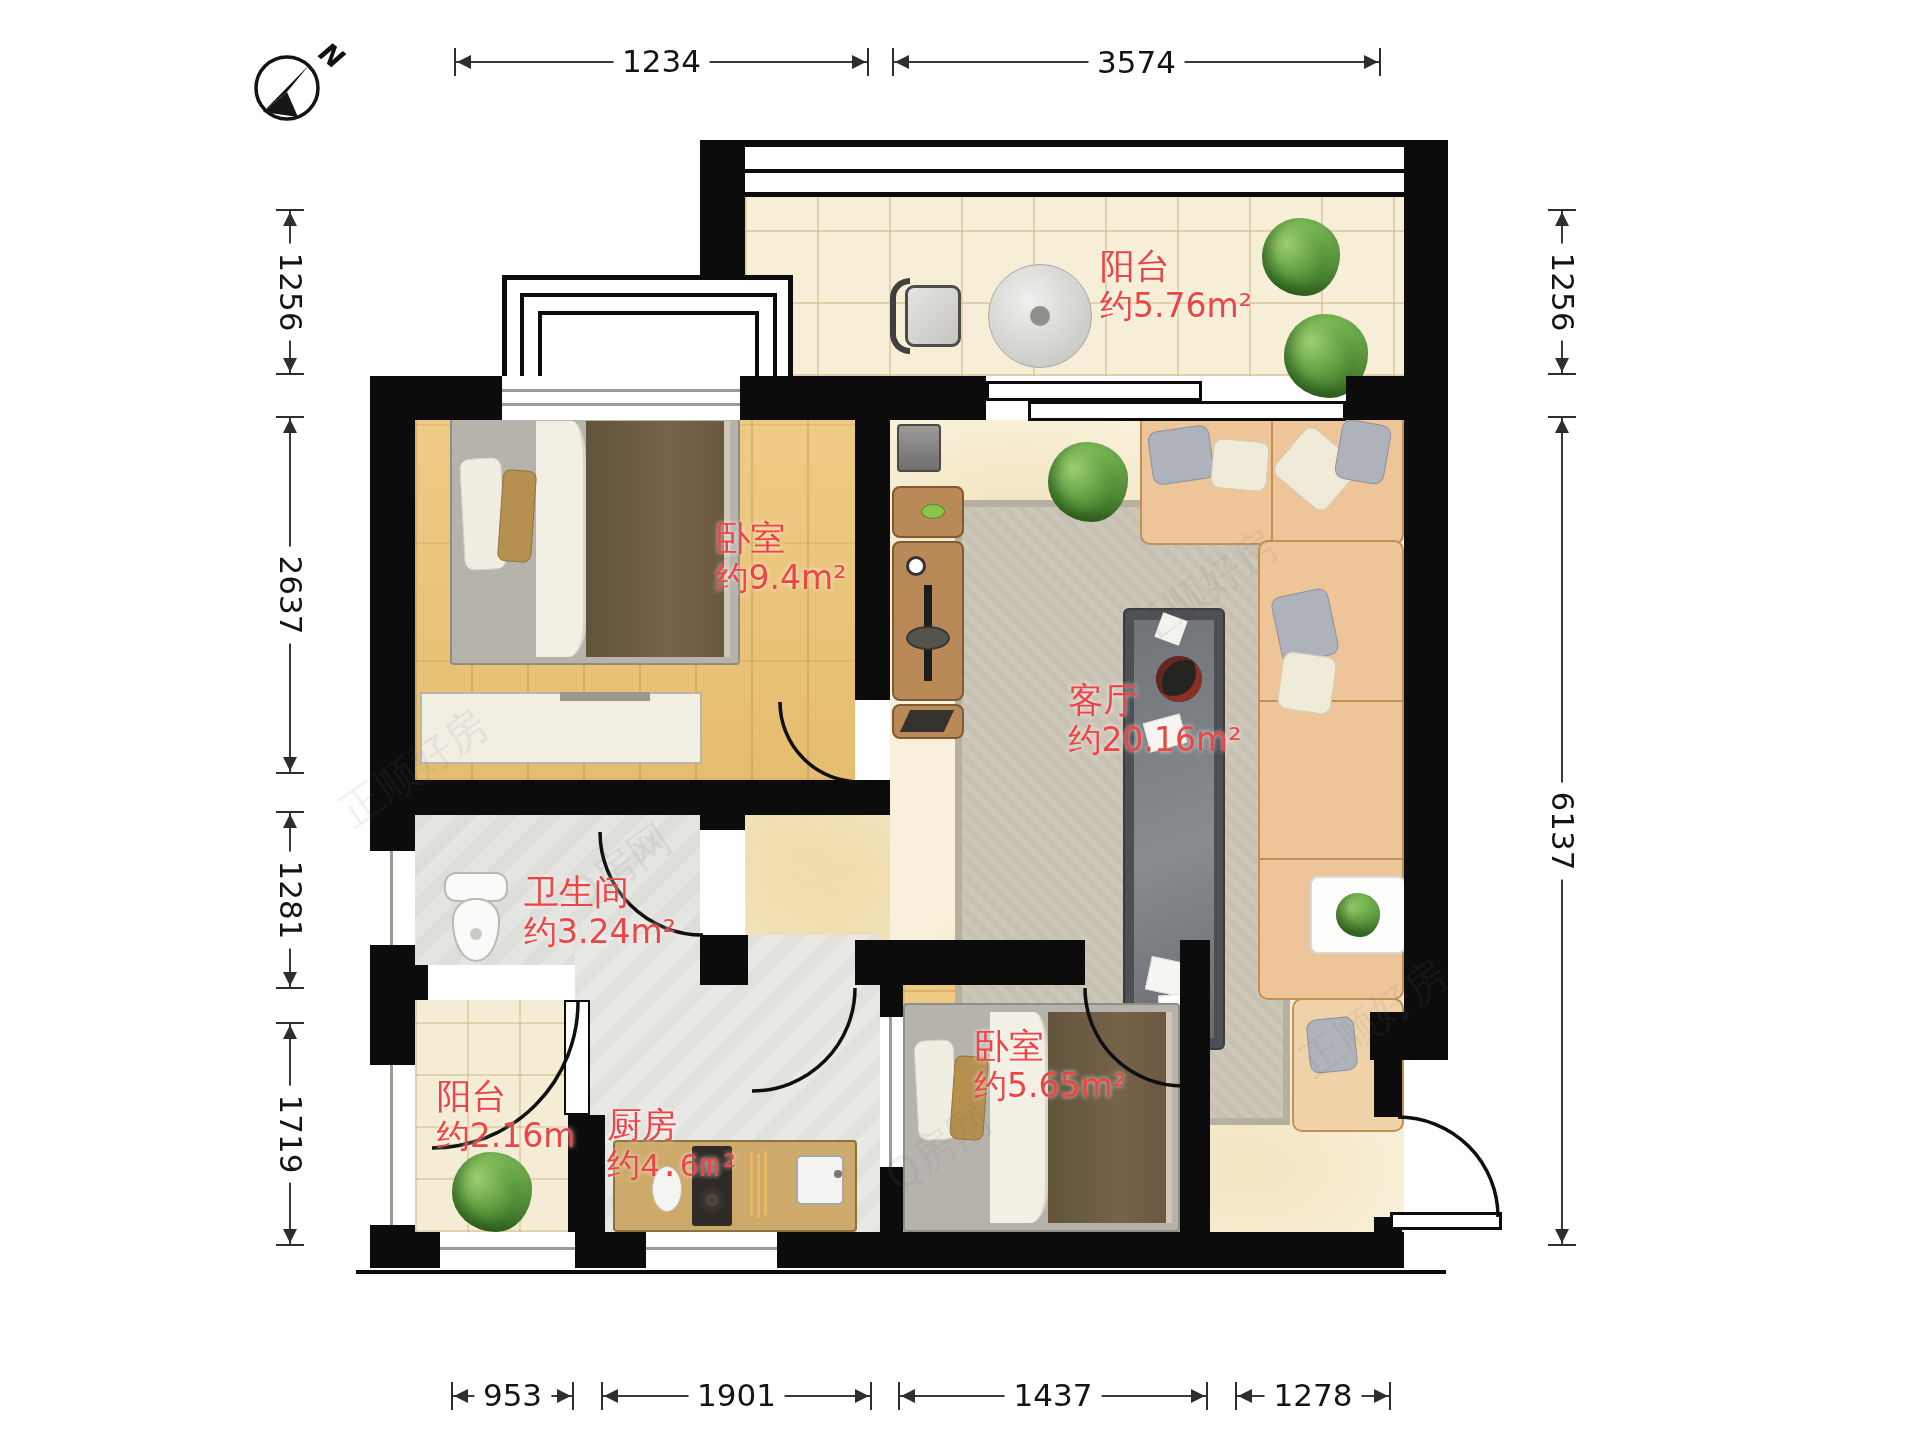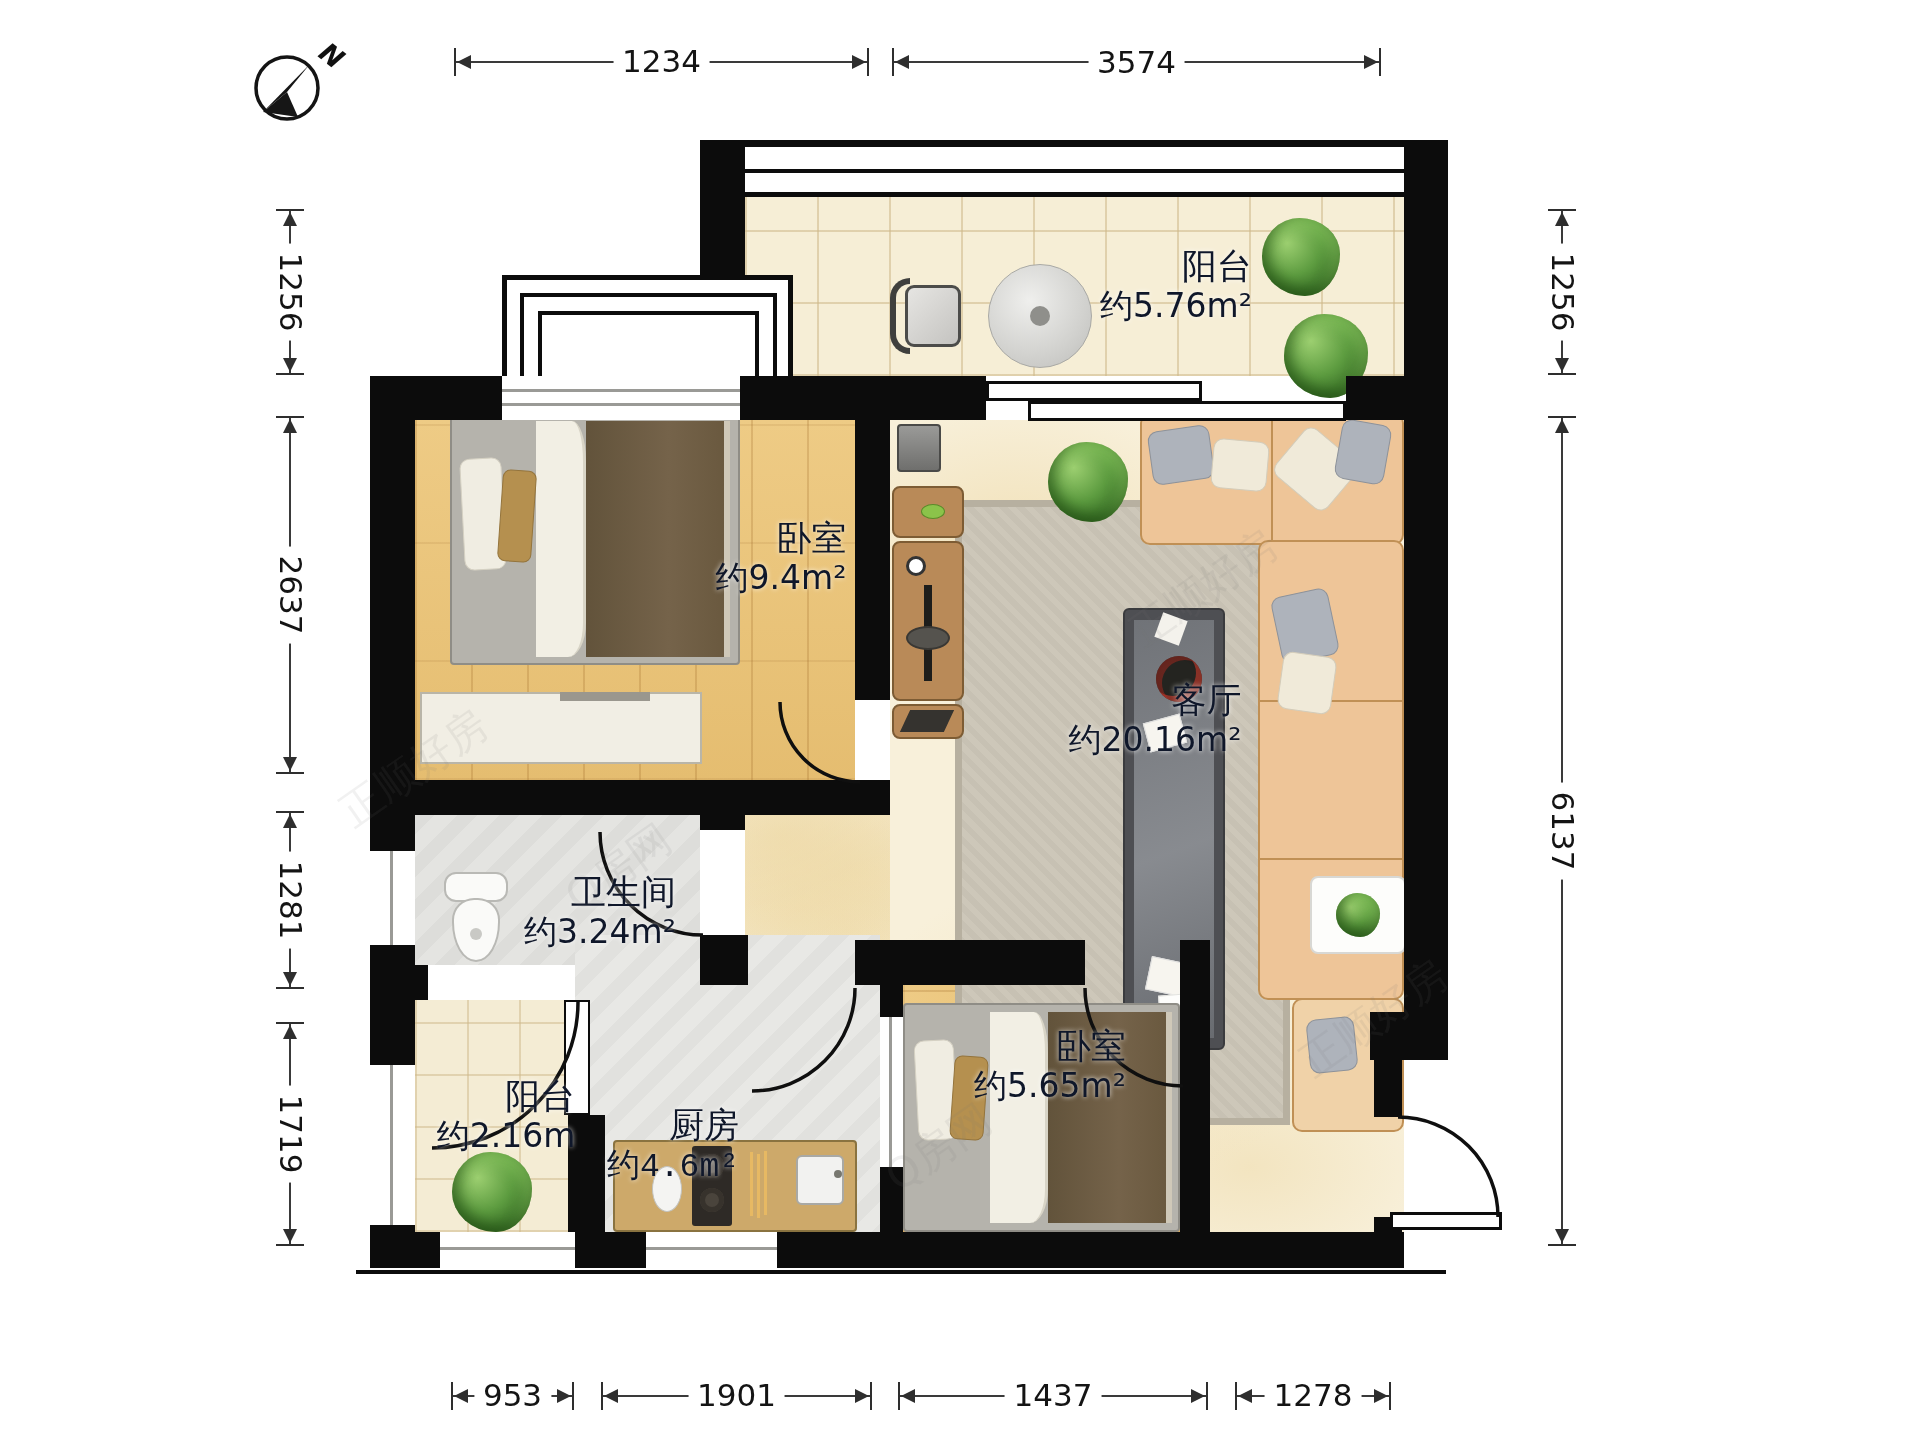--- a/index.html
+++ b/index.html
@@ -68,22 +68,22 @@
   .cushion-g { background:#aeb3bb; border:1px solid #8d929a; border-radius:10px; }
   .cushion-w { background:#f0ead9; border:1px solid #d3ccba; border-radius:10px; }
   .plant {
     border-radius:48% 52% 45% 55% / 50% 46% 54% 50%;
     background:radial-gradient(circle at 32% 32%, #9ccf70 0%, #5d9c40 45%, #356b24 78%, #2a5a1d 100%);
     box-shadow: inset 6px -6px 14px rgba(20,60,10,.55), inset -8px 8px 14px rgba(160,220,110,.45);
   }
   .whitegoods { background:#fafaf8; border:2px solid #b9b9b5; }
 
   
-  .room-label { position:absolute; z-index:6; transform:translate(-50%,-50%); text-align:right;
-    color:#0f172a; white-space:nowrap; line-height:1.18; text-shadow:0 0 5px rgba(255,255,255,.85); }
+  .room-label { position:absolute; z-index:6; transform:translate(-50%,-50%); text-align:left;
+    color:#ef4444; white-space:nowrap; line-height:1.18; text-shadow:0 0 5px rgba(255,255,255,.85); }
   .room-label .rname { font-size:35px; }
   .room-label .rarea { font-size:33px; }
 
   .dim { position:absolute; z-index:6; }
   .dim-h { height:0; border-top:2px solid #3a3a3a; }
   .dim-v { width:0; border-left:2px solid #3a3a3a; }
   .tick-h { position:absolute; width:2px; height:28px; top:-15px; background:#2e2e2e; }
   .tick-v { position:absolute; height:2px; width:28px; left:-15px; background:#2e2e2e; }
   .arr { position:absolute; width:0; height:0; }
   .dim-label { position:absolute; background:#ffffff; color:#141414; font-size:31px; padding:0 9px; white-space:nowrap; }

